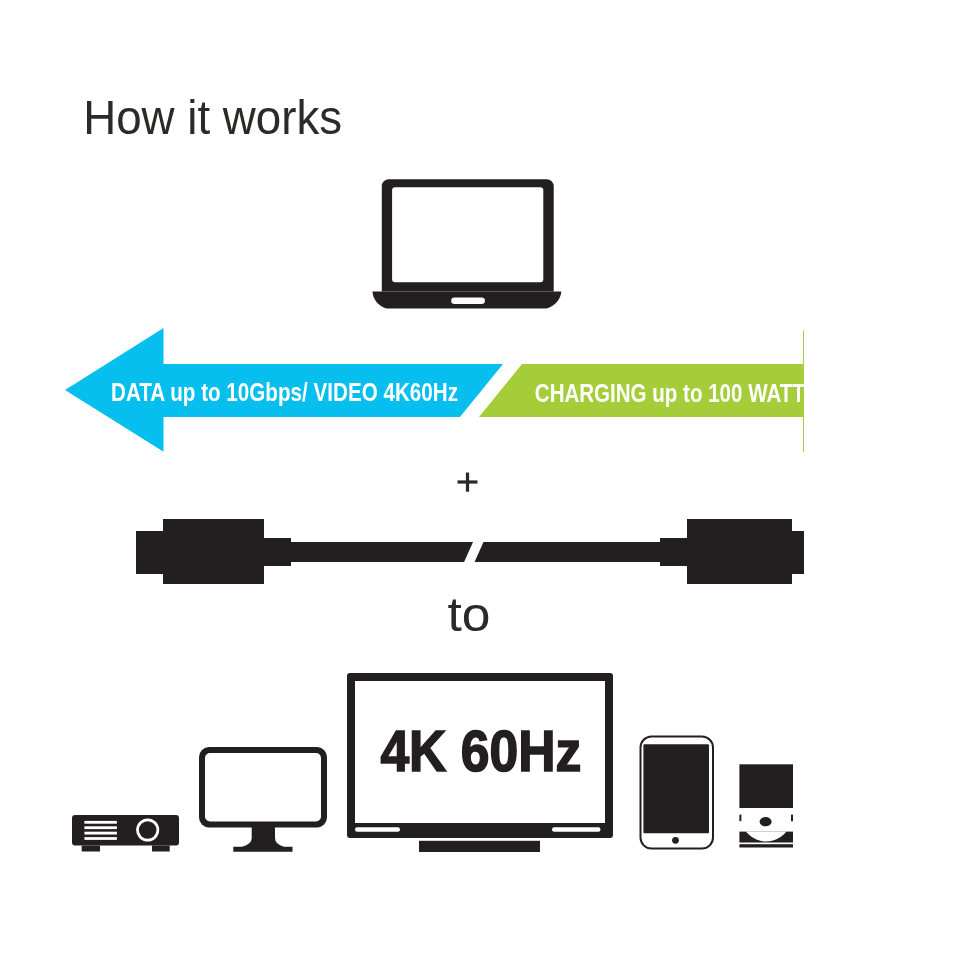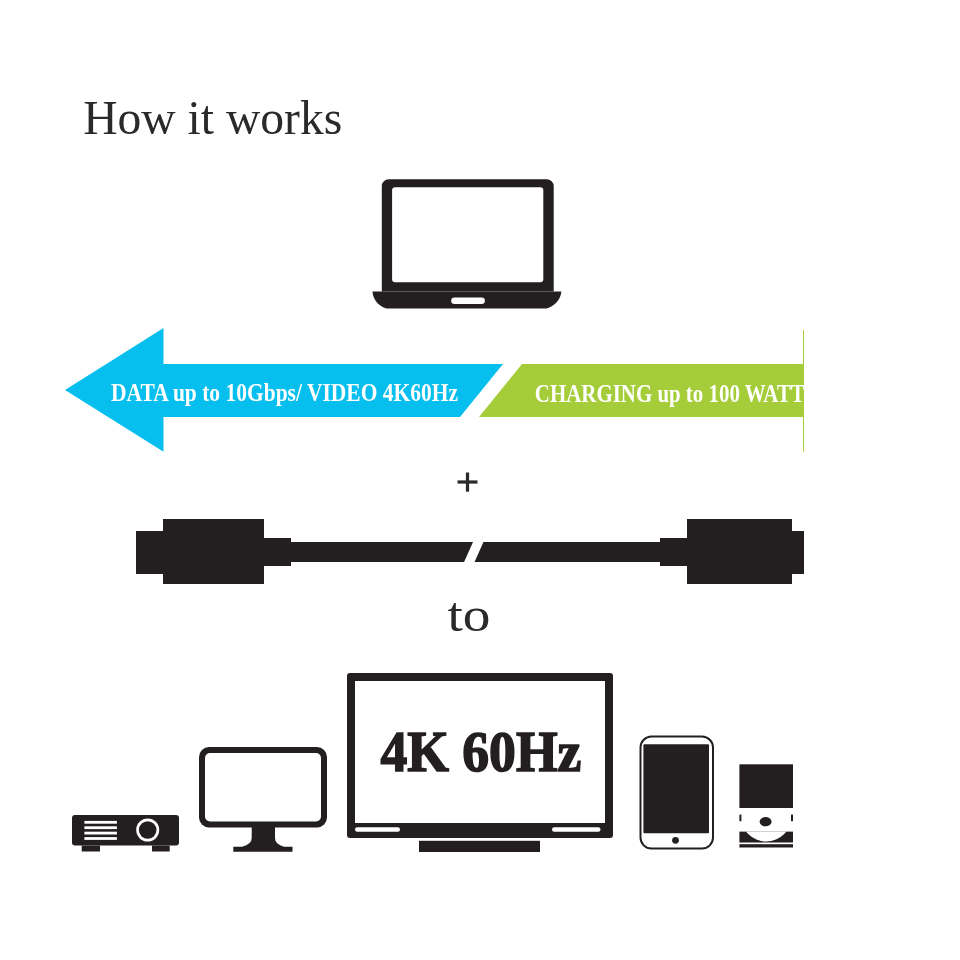--- a/index.html
+++ b/index.html
@@ -1,17 +1,17 @@
 <!DOCTYPE html>
 <html><head>
 <meta charset="utf-8">
 <style>
   html,body{margin:0;padding:0;background:#fff;}
   #canvas{position:relative;width:804px;height:960px;background:#fff;overflow:hidden;
-    font-family:Liberation Serif, serif;border-radius:16px;}
+    font-family:Liberation Sans, sans-serif;border-radius:16px;}
   svg{position:absolute;left:0;top:0;}
 </style>
 </head>
 <body>
 <div id="canvas">
 <svg width="960" height="960" viewBox="0 0 960 960">
 
   <text x="83.2" y="134.3" font-size="48" fill="#2b2a29" textLength="259" lengthAdjust="spacingAndGlyphs">How it works</text>
 
   <g fill="#231f20">

